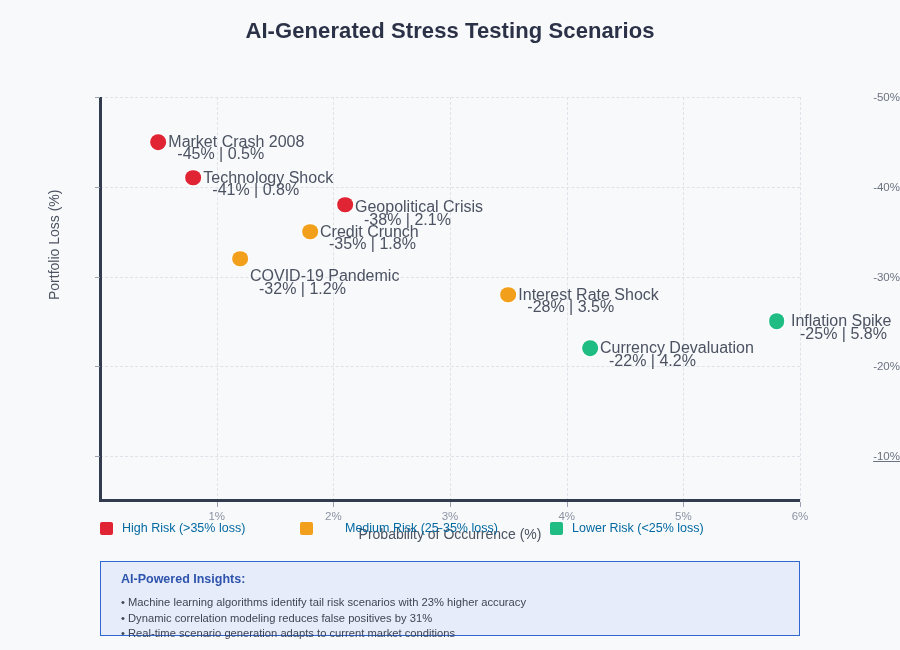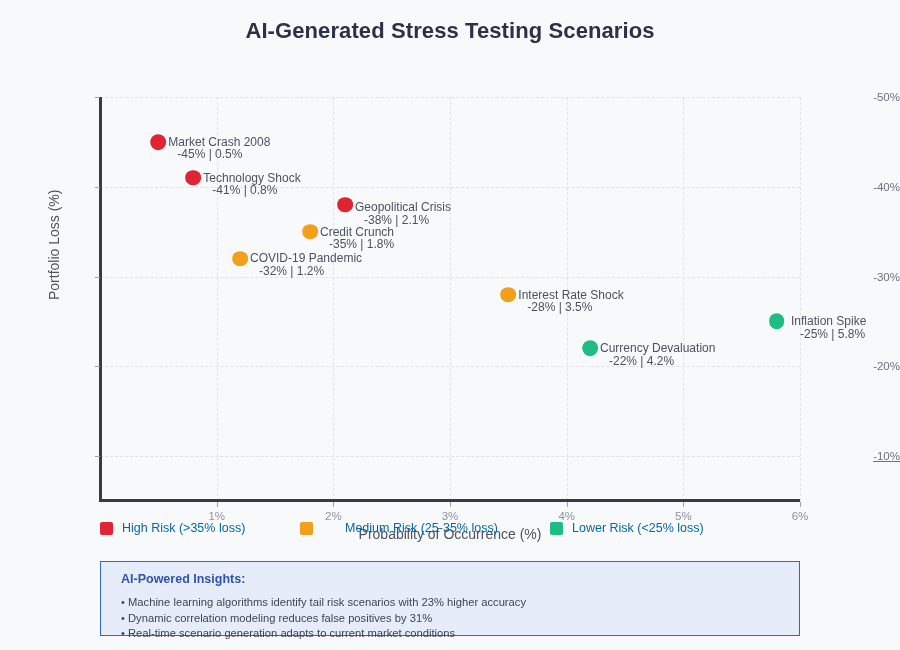--- a/index.html
+++ b/index.html
@@ -126,21 +126,21 @@
   }
   
   .scatter-point {
     position: absolute;
     border-radius: 50%;
     transform: translate(-50%, -50%);
     box-shadow: 0 0 0 1.2px rgba(255,255,255,0.85);
   }
   .point-annotation {
     position: absolute;
-    font-size: 12px;
+    font-size: 16px;
     color: #4b5261;
     white-space: nowrap;
     line-height: 12.6px;
   }
   .point-annotation .ann-name { display: block; }
   .point-annotation .ann-vals { display: block; padding-left: 9px; }
   
   #legend {
     position: absolute;
     left: 100px;
@@ -232,21 +232,21 @@
         <div class="point-annotation" style="left: 255px; top: 104px;">
           <span class="ann-name">Geopolitical Crisis</span>
           <span class="ann-vals">-38% | 2.1%</span>
         </div>
         <div class="scatter-point" title="Credit Crunch -35% | 1.8%" style="left: 210px; top: 134.7px; width: 15.7px; height: 15.7px; background: rgb(242, 160, 28);"></div>
         <div class="point-annotation" style="left: 220px; top: 128.7px;">
           <span class="ann-name">Credit Crunch</span>
           <span class="ann-vals">-35% | 1.8%</span>
         </div>
         <div class="scatter-point" title="COVID-19 Pandemic -32% | 1.2%" style="left: 140px; top: 161.6px; width: 15.7px; height: 15.7px; background: rgb(242, 160, 28);"></div>
-        <div class="point-annotation" style="left: 150px; top: 155px;">
+        <div class="point-annotation" style="left: 150px; top: 173px;">
           <span class="ann-name">COVID-19 Pandemic</span>
           <span class="ann-vals">-32% | 1.2%</span>
         </div>
         <div class="scatter-point" title="Interest Rate Shock -28% | 3.5%" style="left: 408.3px; top: 197.5px; width: 15.7px; height: 15.7px; background: rgb(242, 160, 28);"></div>
         <div class="point-annotation" style="left: 418.3px; top: 191.5px;">
           <span class="ann-name">Interest Rate Shock</span>
           <span class="ann-vals">-28% | 3.5%</span>
         </div>
         <div class="scatter-point" title="Inflation Spike -25% | 5.8%" style="left: 676.7px; top: 224.4px; width: 15.7px; height: 15.7px; background: rgb(31, 189, 131);"></div>
         <div class="point-annotation" style="left: 691px; top: 218.4px;">

